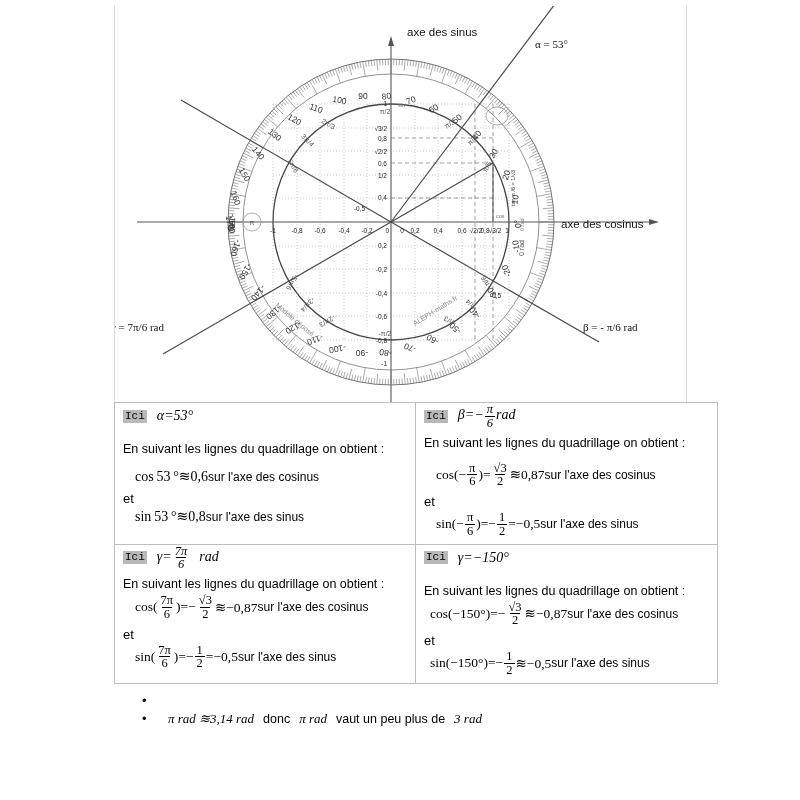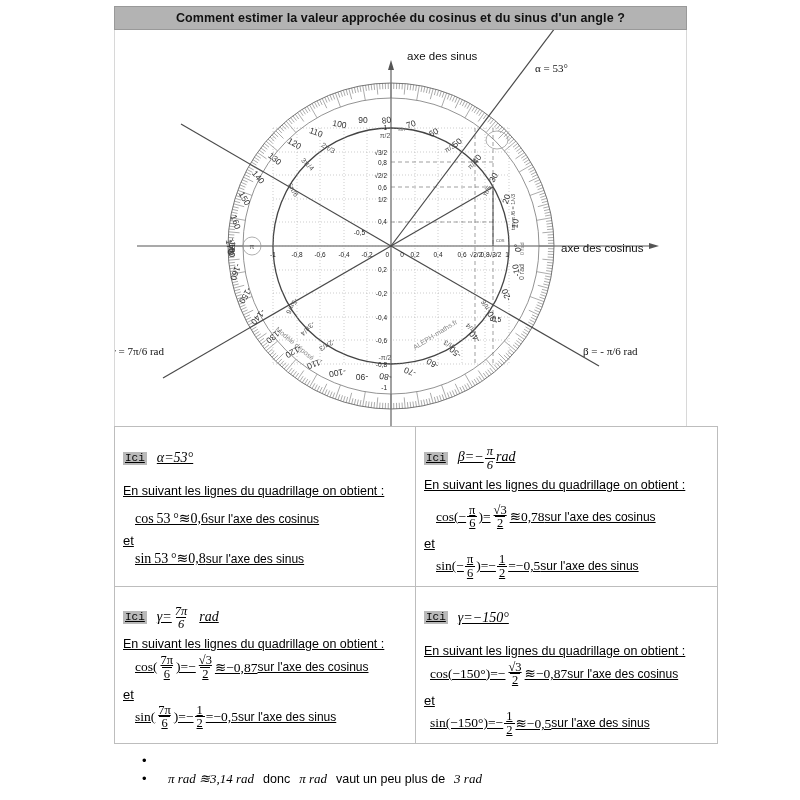--- a/index.html
+++ b/index.html
@@ -10,21 +10,21 @@
   .title-bar{
     height:22px;background:#b3b3b3;border:1px solid #999;
     display:flex;align-items:center;justify-content:center;
     font-size:12.5px;font-weight:bold;color:#111;letter-spacing:.1px;
   }
 
   .figure{position:relative;height:396px;border-left:1px solid #d8d8d8;border-right:1px solid #d8d8d8;background:#fff;text-align:right;}
   .figure svg{position:absolute;left:0;top:0;}
 
   table.grid{border-collapse:collapse;width:573px;table-layout:fixed;}
-  table.grid td{border:1px solid #bdbdbd;vertical-align:top;padding:18px 6px 6px 8px;text-decoration:underline;}
+  table.grid td{border:1px solid #bdbdbd;vertical-align:top;padding:0 6px 6px 8px;}
   .cell-l{width:286px;}
   .cell-r{width:287px;}
 
   .ici{
     display:inline-block;background:#b9b9b9;color:#000;
     font-family:"Liberation Mono",monospace;font-size:11px;
     padding:0 2px;line-height:13px;vertical-align:middle;
   }
   .hdr{display:flex;align-items:center;gap:10px;min-height:26px;}
   .serif{font-family:"Liberation Serif",serif;font-size:14px;}
@@ -43,21 +43,20 @@
   .bul .dot{width:26px;flex:none;font-family:"Liberation Sans",sans-serif;}
   .bul .sans{font-family:"Liberation Sans",sans-serif;font-size:12.5px;}
   .sp{display:inline-block;width:9px;}
 </style>
 </head>
 <body>
 
 <div class="page">
  <div class="sheet">
 
-  <div class="title-bar">Comment estimer la valeur approchée du cosinus et du sinus d'un angle ?</div>
 
   <div class="figure">
     <svg width="573" height="396" viewBox="0 0 573 396">
       <defs>
         <g id="nothing"></g>
       </defs>
 
       <g stroke="#555" stroke-width="1.1" fill="none">
         <line x1="276" y1="34" x2="276" y2="396"></line>
         <line x1="22" y1="216" x2="540" y2="216"></line>
@@ -626,21 +625,21 @@
           <span>cos(−</span>
                 <span class="frac">
                   <span class="num">π</span>
                   <span class="den">6</span>
                 </span>
                 <span>)=</span>
                 <span class="frac">
                   <span class="num">√3</span>
                   <span class="den">2</span>
                 </span>
-                <span>≋0,78</span>
+                <span>≋0,87</span>
           <span class="note">sur l'axe des cosinus</span>
         </div>
         <div class="et">et</div>
         <div class="eq" style="margin-top:2px">
           <span>sin(−</span>
                 <span class="frac">
                   <span class="num">π</span>
                   <span class="den">6</span>
                 </span>
                 <span>)=−</span>

